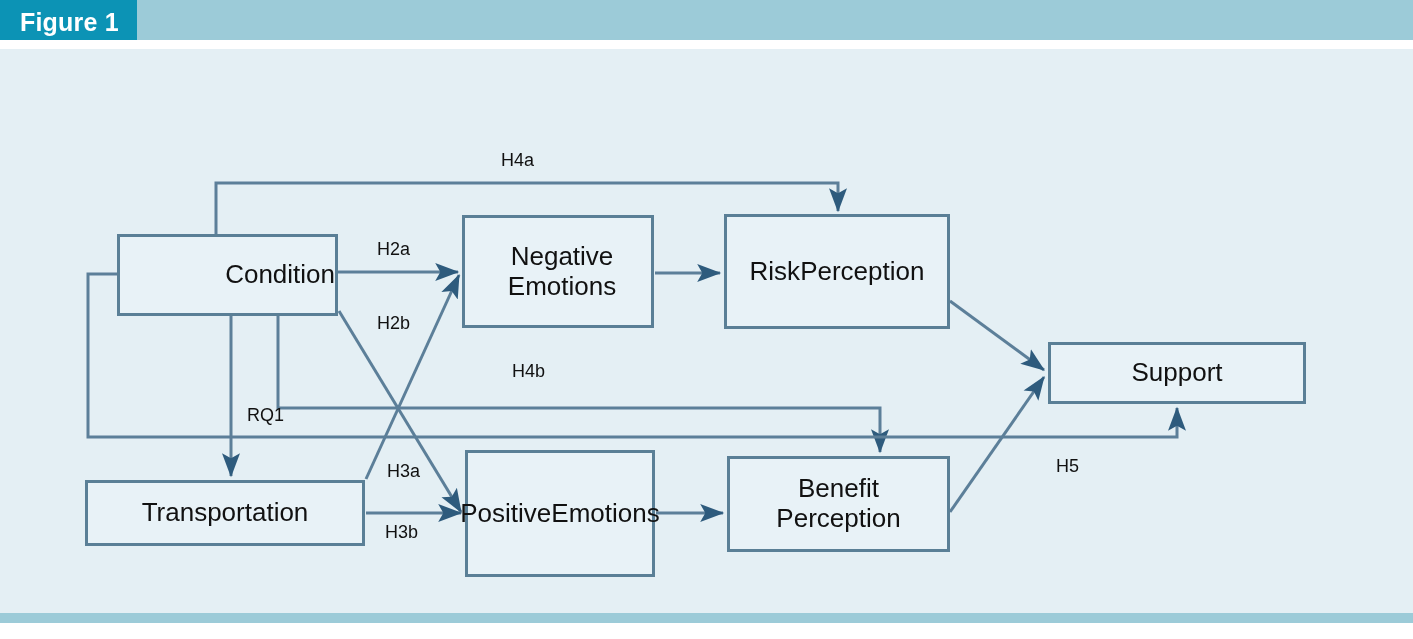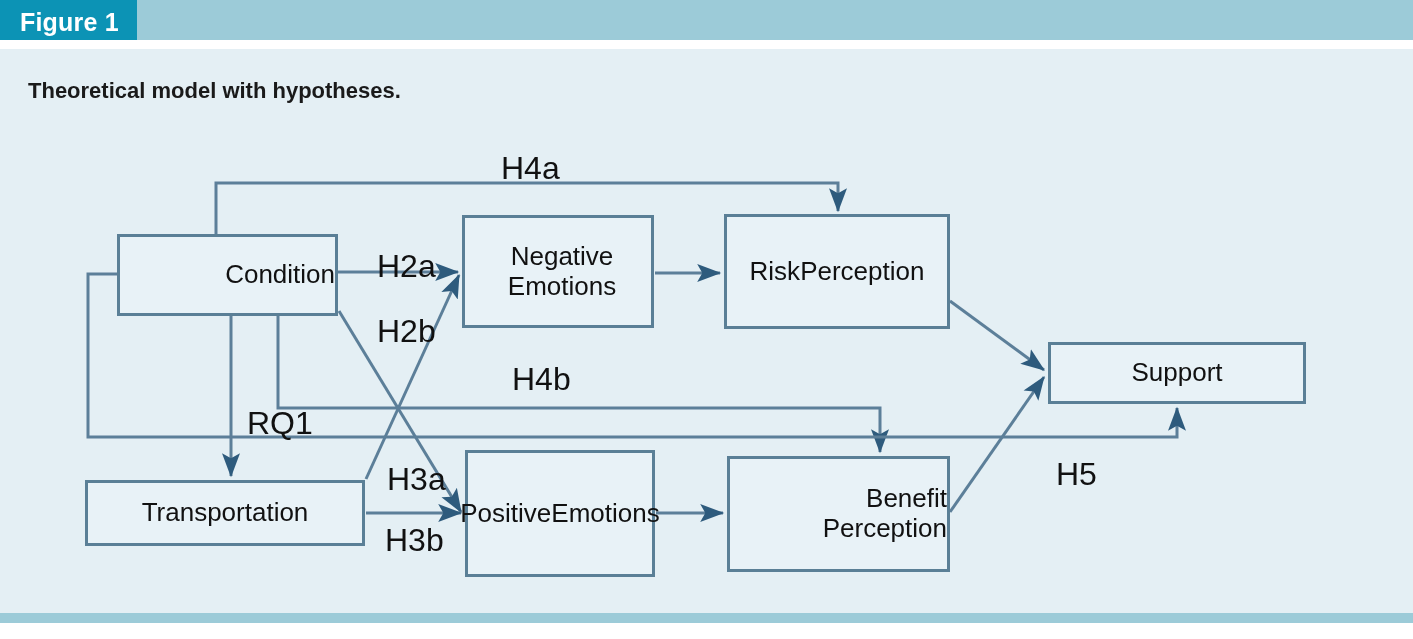--- a/index.html
+++ b/index.html
@@ -86,40 +86,39 @@
     align-items: center;
     justify-content: center;
     text-align: center;
     font-size: 26px;
     color: #111111;
     line-height: 1.14;
     z-index: 3;
   }
   .edge-label {
     position: absolute;
-    font-size: 32px;
+    font-size: 18px;
     color: #111111;
     white-space: nowrap;
     z-index: 4;
   }
 </style>
 </head>
 <body>
 
 <div id="figure-root">
 
   <div id="header-band"></div>
   <div id="figure-tab">
     <span id="figure-tab-label">Figure 1</span>
   </div>
   <div id="header-white-gap"></div>
 
   <div id="body-area"></div>
 
-  <div id="figure-caption">Theoretical model with hypotheses.</div>
 
   <svg id="diagram-svg" viewBox="0 0 1413 639" xmlns="http://www.w3.org/2000/svg">
     <defs>
       <marker id="arrowhead" markerWidth="9" markerHeight="9" refX="7.6" refY="3.4" orient="auto" markerUnits="strokeWidth">
         <path d="M0,0.4 L8,3.4 L0,6.4 L1.7,3.4 z" fill="#2e5b7d"></path>
       </marker>
     </defs>
     <g stroke="#5c7f99" stroke-width="3" fill="none" stroke-linejoin="miter">
 
       <path d="M216,234 L216,183 L838,183 L838,211" marker-end="url(#arrowhead)"></path>
@@ -168,27 +167,27 @@
 
   <div class="node-box" style="left:1048px; top:342px; width:258px; height:62px;">
     <span>Support</span>
   </div>
 
   <div class="node-box" style="left:465px; top:450px; width:190px; height:127px; flex-direction:row;">
     <span>Positive</span>
     <span>Emotions</span>
   </div>
 
-  <div class="node-box" style="left:727px; top:456px; width:223px; height:116px; flex-direction:column;align-items:flex-end;">
+  <div class="node-box" style="left:727px; top:456px; width:223px; height:96px; flex-direction:column;">
     <span>Benefit</span>
     <span>Perception</span>
   </div>
 
   <span class="edge-label" style="left:501px; top:150px;">H4a</span>
-  <span class="edge-label" style="left:377px; top:248px;text-align:right;">H2a</span>
+  <span class="edge-label" style="left:377px; top:239px;text-align:right;">H2a</span>
   <span class="edge-label" style="left:377px; top:313px;">H2b</span>
   <span class="edge-label" style="left:512px; top:361px;">H4b</span>
   <span class="edge-label" style="left:247px; top:405px;">RQ1</span>
   <span class="edge-label" style="left:387px; top:461px;">H3a</span>
   <span class="edge-label" style="left:385px; top:522px;">H3b</span>
   <span class="edge-label" style="left:1056px; top:456px;">H5</span>
 
   <div id="footer-band"></div>
   <div id="footer-white"></div>
 

